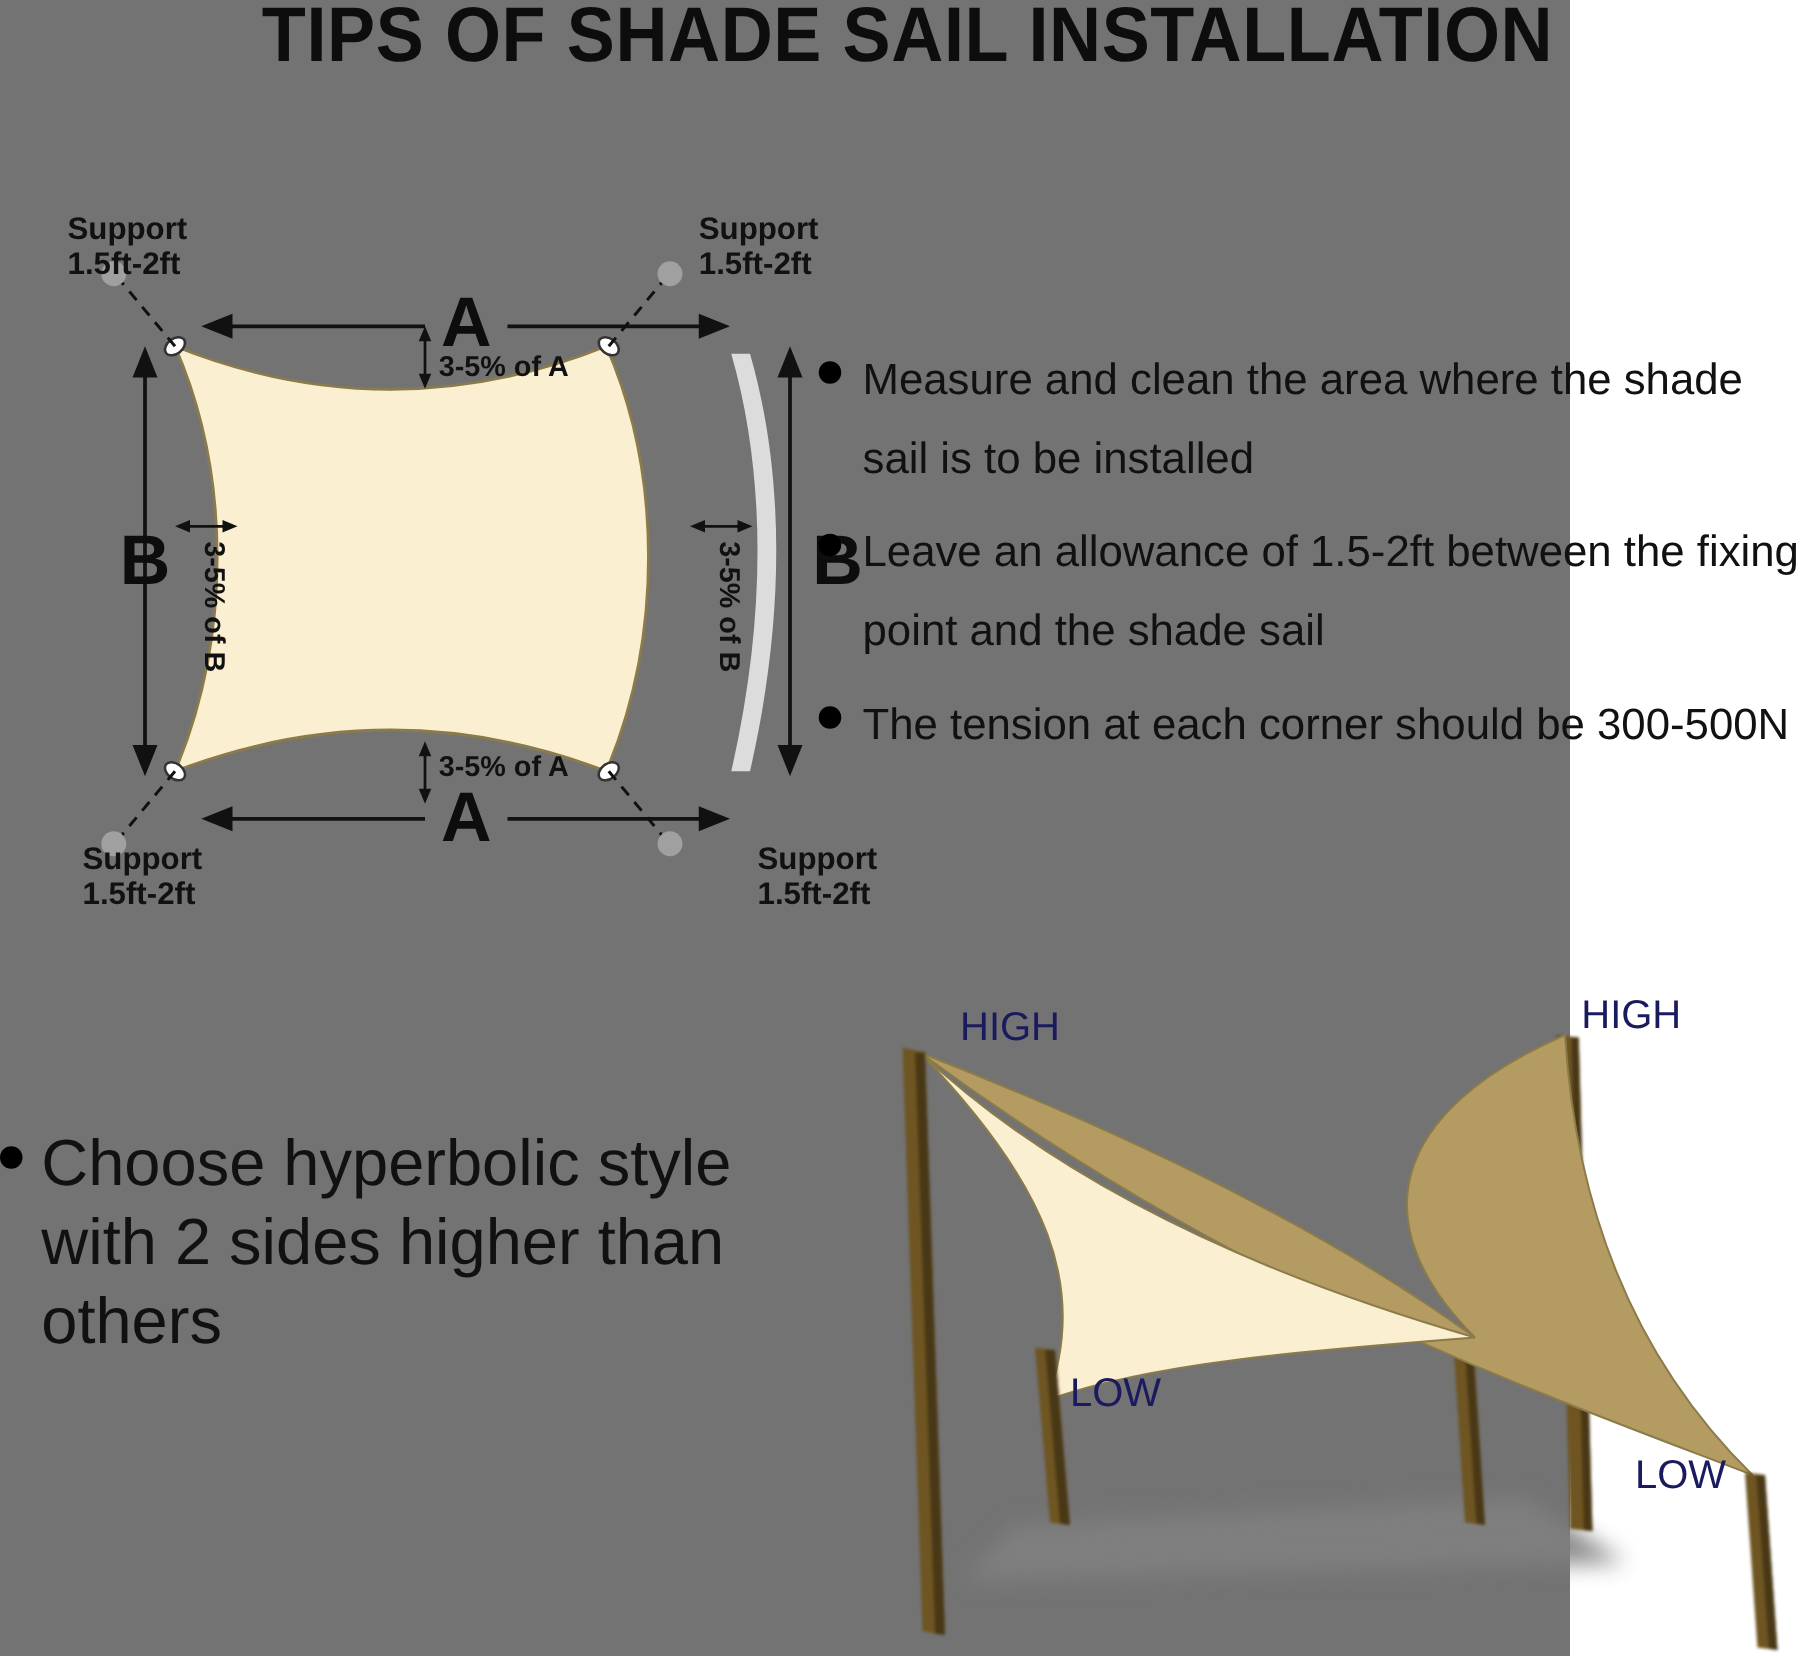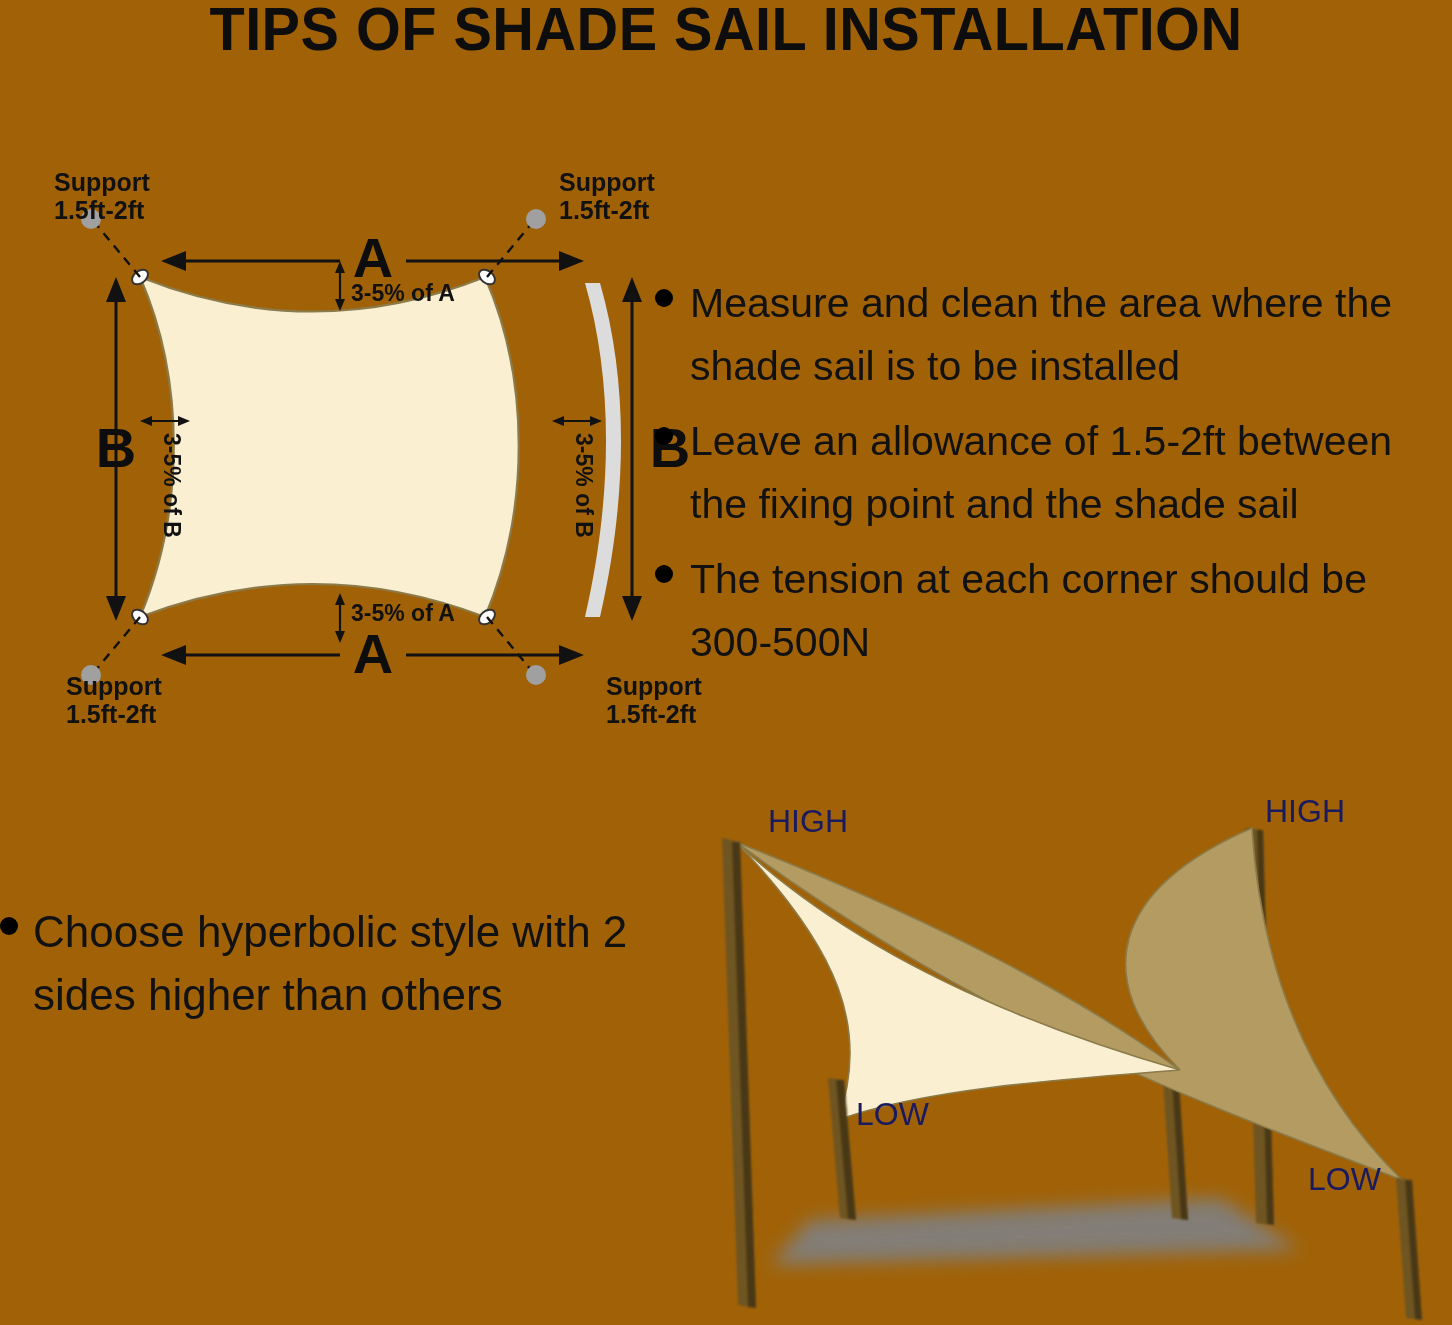--- a/index.html
+++ b/index.html
@@ -2,21 +2,21 @@
 <html><head>
 <meta charset="utf-8">
 <title>Tips of Shade Sail Installation</title>
 <style>
   html,body{margin:0;padding:0;background:#ffffff;}
   body{
     width:1452px;height:1325px;position:relative;overflow:hidden;
     font-family:"Liberation Sans","DejaVu Sans",sans-serif;
     color:#111;
   }
-  #page{position:absolute;inset:0;width:1452px;height:1325px;background:#a16207;}
+  #page{position:absolute;inset:0;width:1256px;height:1325px;background:#737373;}
 
   
   .title{
     position:absolute;left:0;top:-4px;width:1452px;
     text-align:center;
     font-family:"Liberation Sans","DejaVu Sans",sans-serif;
     font-weight:bold;
     font-size:62px;
     letter-spacing:0.5px;
     color:#0d0d0d;
@@ -34,30 +34,30 @@
     border-radius:50%;
     background:#000;
   }
   .bullet-text{flex:1 1 auto;}
 
   
   #tips-right{left:655px;top:272px;width:790px;}
   #tips-right .bullet-row{margin-bottom:12px;}
   #tips-right .bullet-dot{width:18px;height:18px;margin-top:17px;margin-right:17px;}
   #tips-right .bullet-text{
-    font-size:41px;line-height:63px;color:#111;
+    font-size:35px;line-height:63px;color:#111;
     font-family:"Liberation Sans","DejaVu Sans",sans-serif;
   }
 
   
   #tips-left{left:0px;top:900px;width:630px;}
   #tips-left .bullet-row{margin-bottom:8px;}
   #tips-left .bullet-dot{width:18px;height:18px;margin-top:17px;margin-right:15px;}
   #tips-left .bullet-text{
-    font-size:44px;line-height:63px;color:#111;
+    font-size:52px;line-height:63px;color:#111;
     font-family:"Liberation Sans","DejaVu Sans",sans-serif;
   }
 
   
   #sail-plan-figure{position:absolute;left:0px;top:165px;width:660px;height:570px;padding-left:40px;}
   #hyperbolic-figure{position:absolute;left:660px;top:780px;width:792px;height:545px;}
   svg{display:block;overflow:visible;}
   .svg-text{font-family:"Liberation Sans","DejaVu Sans",sans-serif;}
 </style>
 </head>

